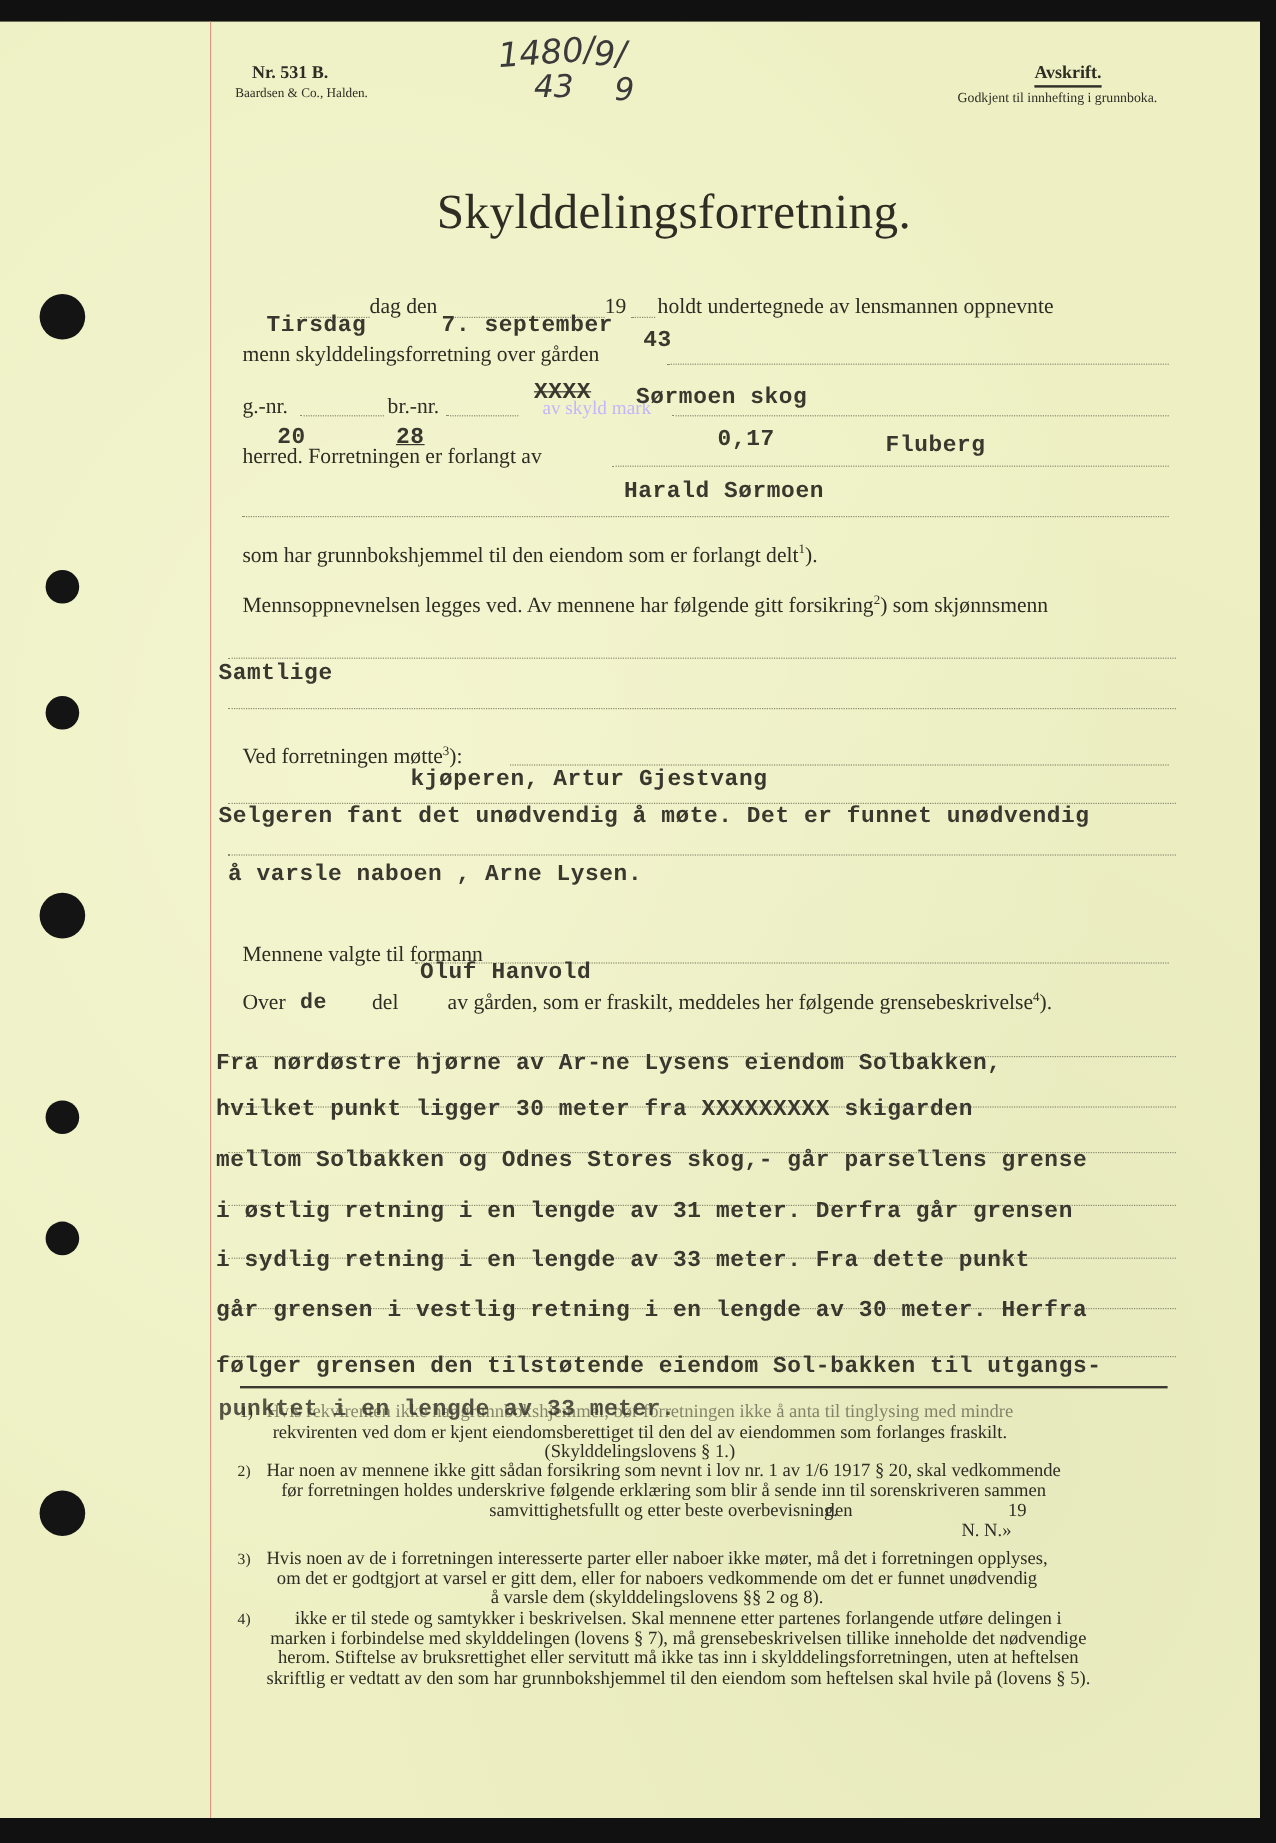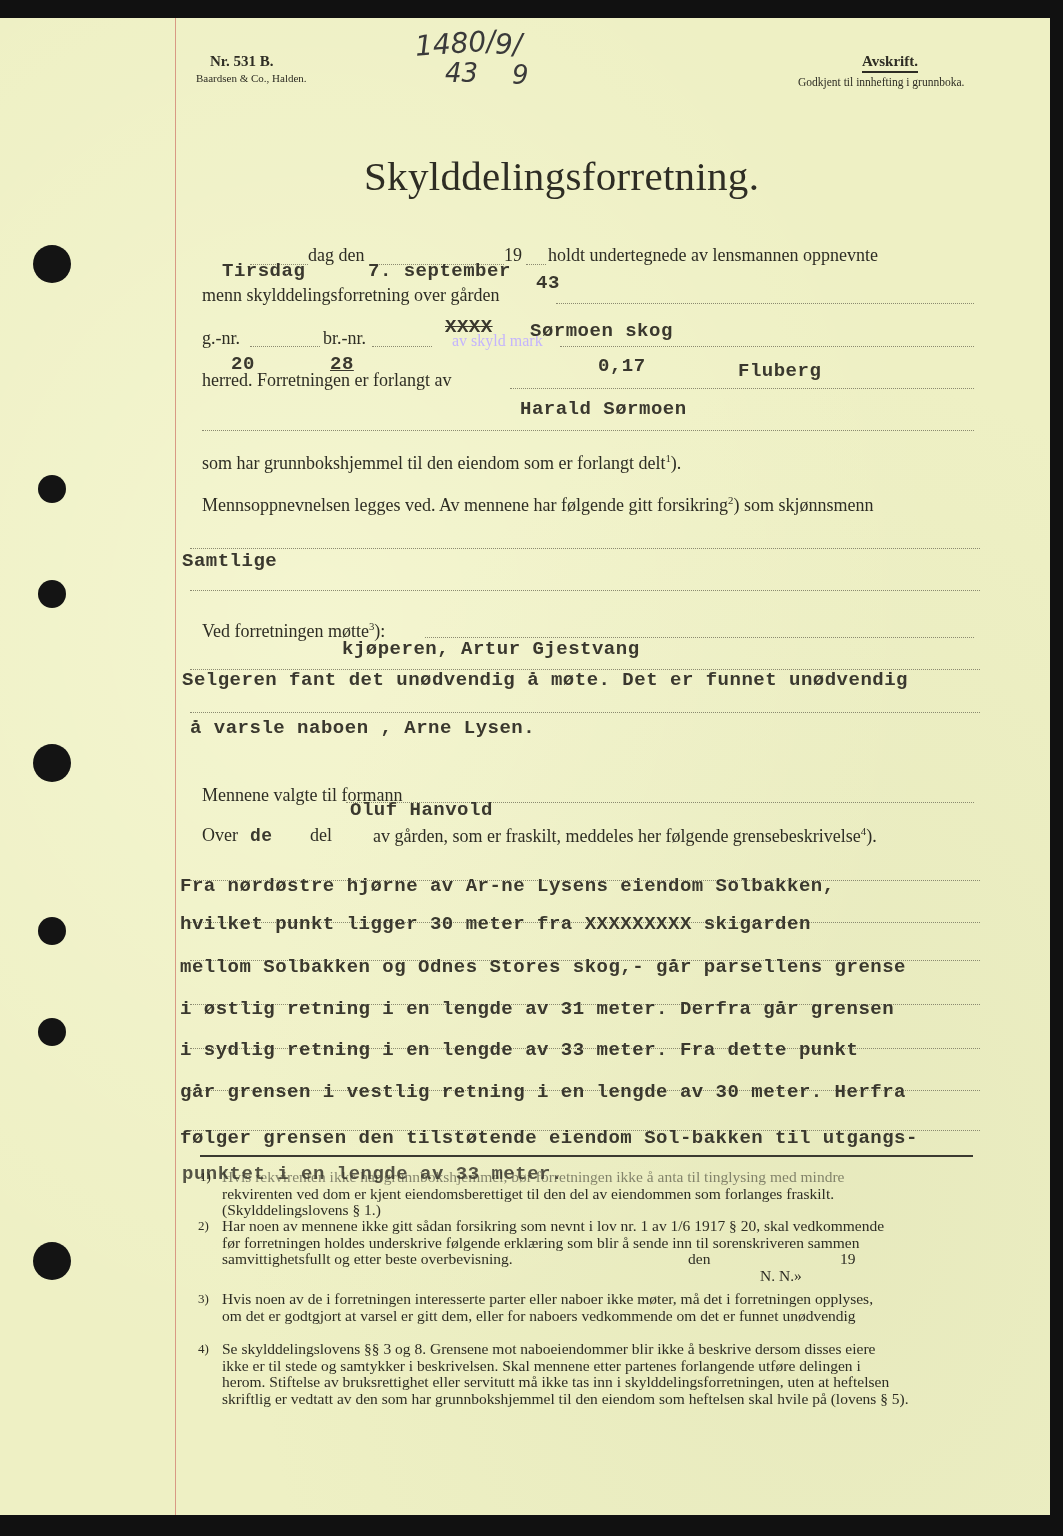--- a/index.html
+++ b/index.html
@@ -18,21 +18,21 @@
     .margin-line {
       position: absolute; left: 175px; top: 18px; width: 1px; height: 1497px;
       background: #d89a84;
     }
     .hole {
       position: absolute; width: 38px; height: 38px; border-radius: 50%;
       background: #141414; left: 33px;
     }
     .hole.small { width: 28px; height: 28px; left: 38px; }
     .abs { position: absolute; white-space: nowrap; }
-    .print { font-family: "Liberation Serif", serif; color: #2e2d24; }
+    .print { font-family: "Liberation Serif", serif; color: #2e2d24; text-align: center; }
     .type  { font-family: "Liberation Mono", monospace; font-weight: bold; color: #3a382e; letter-spacing: 0.5px; }
     .hand  { font-family: "DejaVu Sans", sans-serif; font-style: italic; color: #3a3a3a; font-weight: normal; }
     .dotline {
       position: absolute; height: 0; border-bottom: 1px dotted #8b8a70;
     }
     .solidline { position: absolute; height: 2px; background: #3b3a30; }
     .sup { font-size: 60%; vertical-align: super; }
     .fn { font-size: 15.5px; line-height: 16.5px; }
     .fn-num { position: absolute; font-size: 13px; }
   </style>
@@ -152,24 +152,25 @@
     <div><span>samvittighetsfullt og etter beste overbevisning.</span><span style="position:absolute;left:478px;">den</span><span style="position:absolute;left:630px;">19</span></div>
     <div style="padding-left:538px;">N. N.»</div>
   </div>
 </div>
 
 <div class="abs print fn" style="left:210px;top:1291px;">
   <div style="position:relative;padding-left:12px;">
     <span class="fn-num" style="left:-12px;top:0;">3)</span>
     <div>Hvis noen av de i forretningen interesserte parter eller naboer ikke møter, må det i forretningen opplyses,</div>
     <div>om det er godtgjort at varsel er gitt dem, eller for naboers vedkommende om det er funnet unødvendig</div>
+    <div>å varsle dem (skylddelingslovens §§ 2 og 8).</div>
   </div>
 </div>
 
 <div class="abs print fn" style="left:210px;top:1341px;">
   <div style="position:relative;padding-left:12px;">
     <span class="fn-num" style="left:-12px;top:0;">4)</span>
-    <div>Se skylddelingslovens §§ 3 og 8.  Grensene mot naboeiendommer blir ikke å beskrive dersom disses eiere</div>
     <div>ikke er til stede og samtykker i beskrivelsen.  Skal mennene etter partenes forlangende utføre delingen i</div>
+    <div>marken i forbindelse med skylddelingen (lovens § 7), må grensebeskrivelsen tillike inneholde det nødvendige</div>
     <div>herom.  Stiftelse av bruksrettighet eller servitutt må ikke tas inn i skylddelingsforretningen, uten at heftelsen</div>
     <div>skriftlig er vedtatt av den som har grunnbokshjemmel til den eiendom som heftelsen skal hvile på (lovens § 5).</div>
   </div>
 </div>
 
 </body></html>

